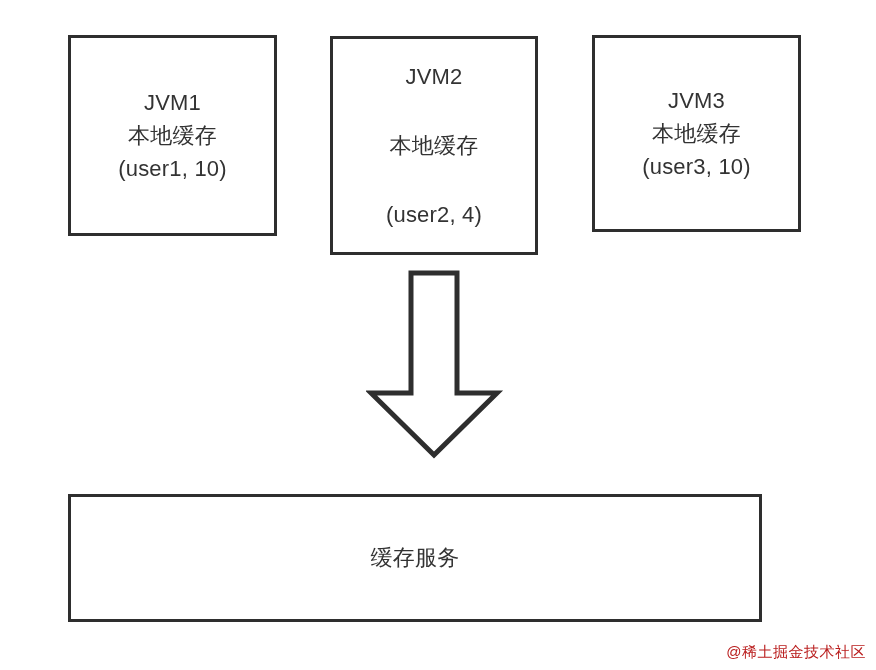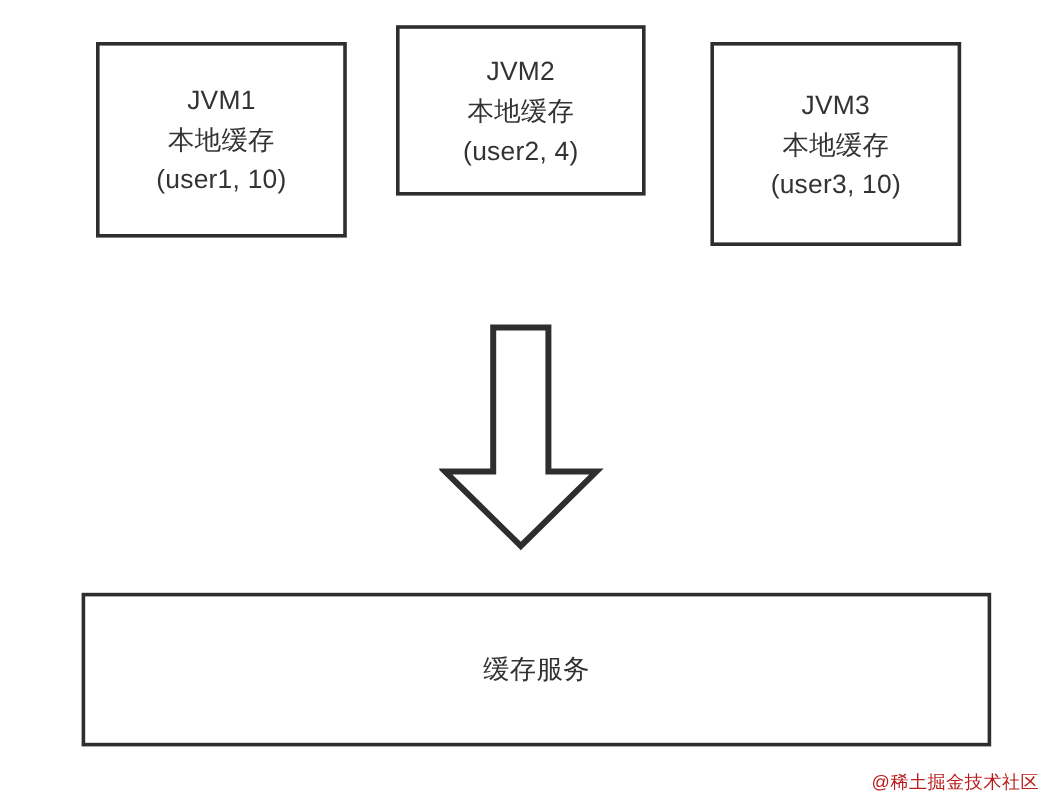--- a/index.html
+++ b/index.html
@@ -30,28 +30,28 @@
   .node-line {
     display: block;
     width: 100%;
     text-align: center;
     color: #333333;
     font-size: 22px;
     line-height: 33px;
     letter-spacing: 0.2px;
     white-space: nowrap;
   }
-  #jvm-box-1 { left: 68px;  top: 35px;  width: 209px; height: 163px; margin-left: 12px; }
-  #jvm-box-2 { left: 330px; top: 21px;  width: 208px; height: 142px; }
-  #jvm-box-3 { left: 592px; top: 35px;  width: 209px; height: 170px; }
+  #jvm-box-1 { left: 68px;  top: 35px;  width: 209px; height: 201px; }
+  #jvm-box-2 { left: 330px; top: 36px;  width: 208px; height: 219px; gap: 36px; }
+  #jvm-box-3 { left: 592px; top: 35px;  width: 209px; height: 197px; }
 
   #cache-service-box {
     left: 68px;
     top: 494px;
-    width: 758px;
+    width: 694px;
     height: 128px;
   }
   #cache-service-box .node-line { font-size: 22px; line-height: 34px; }
 
   #flow-arrow {
     position: absolute;
     left: 366px;
     top: 266px;
     width: 140px;
     height: 196px;

